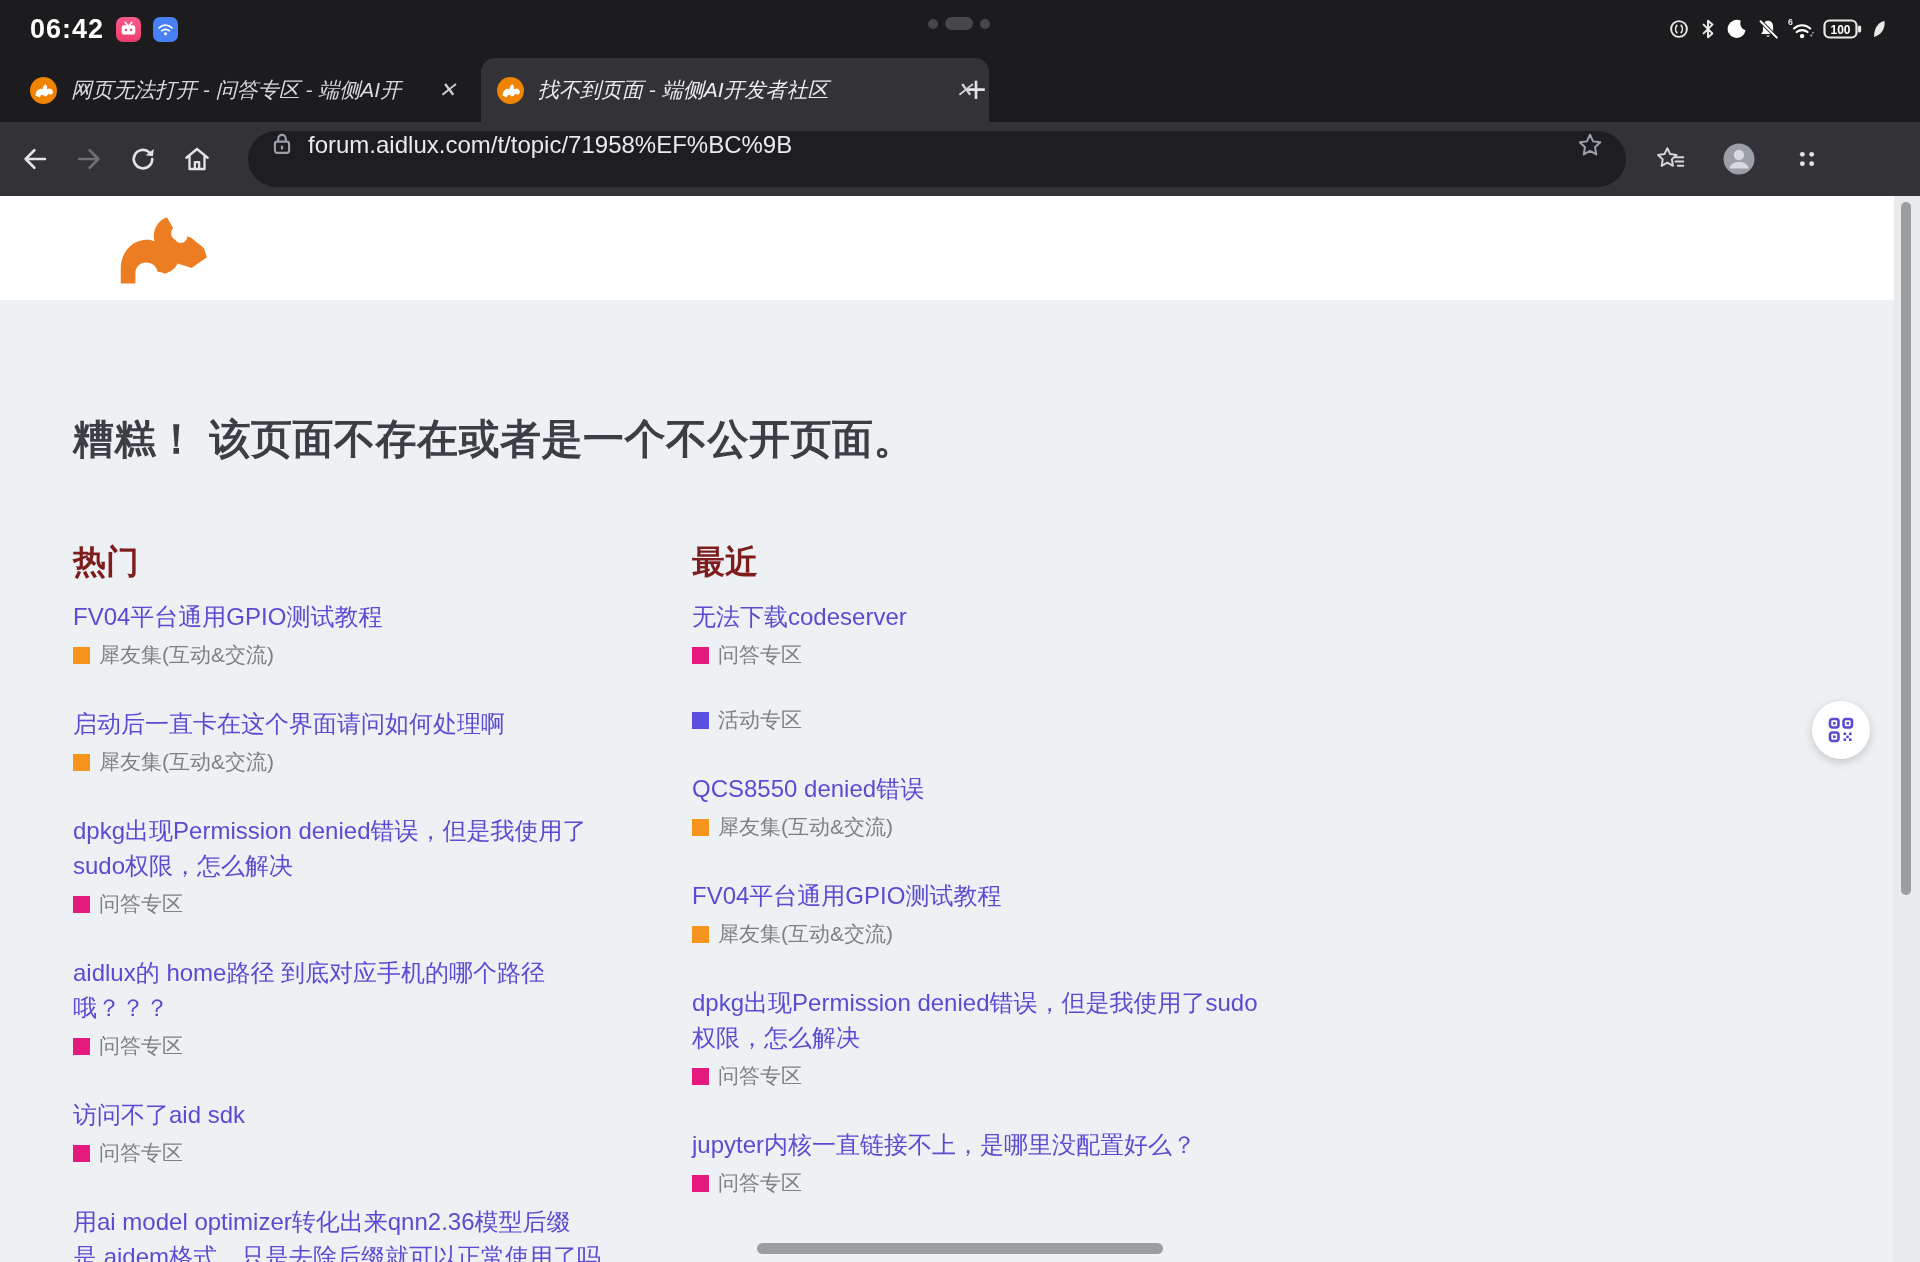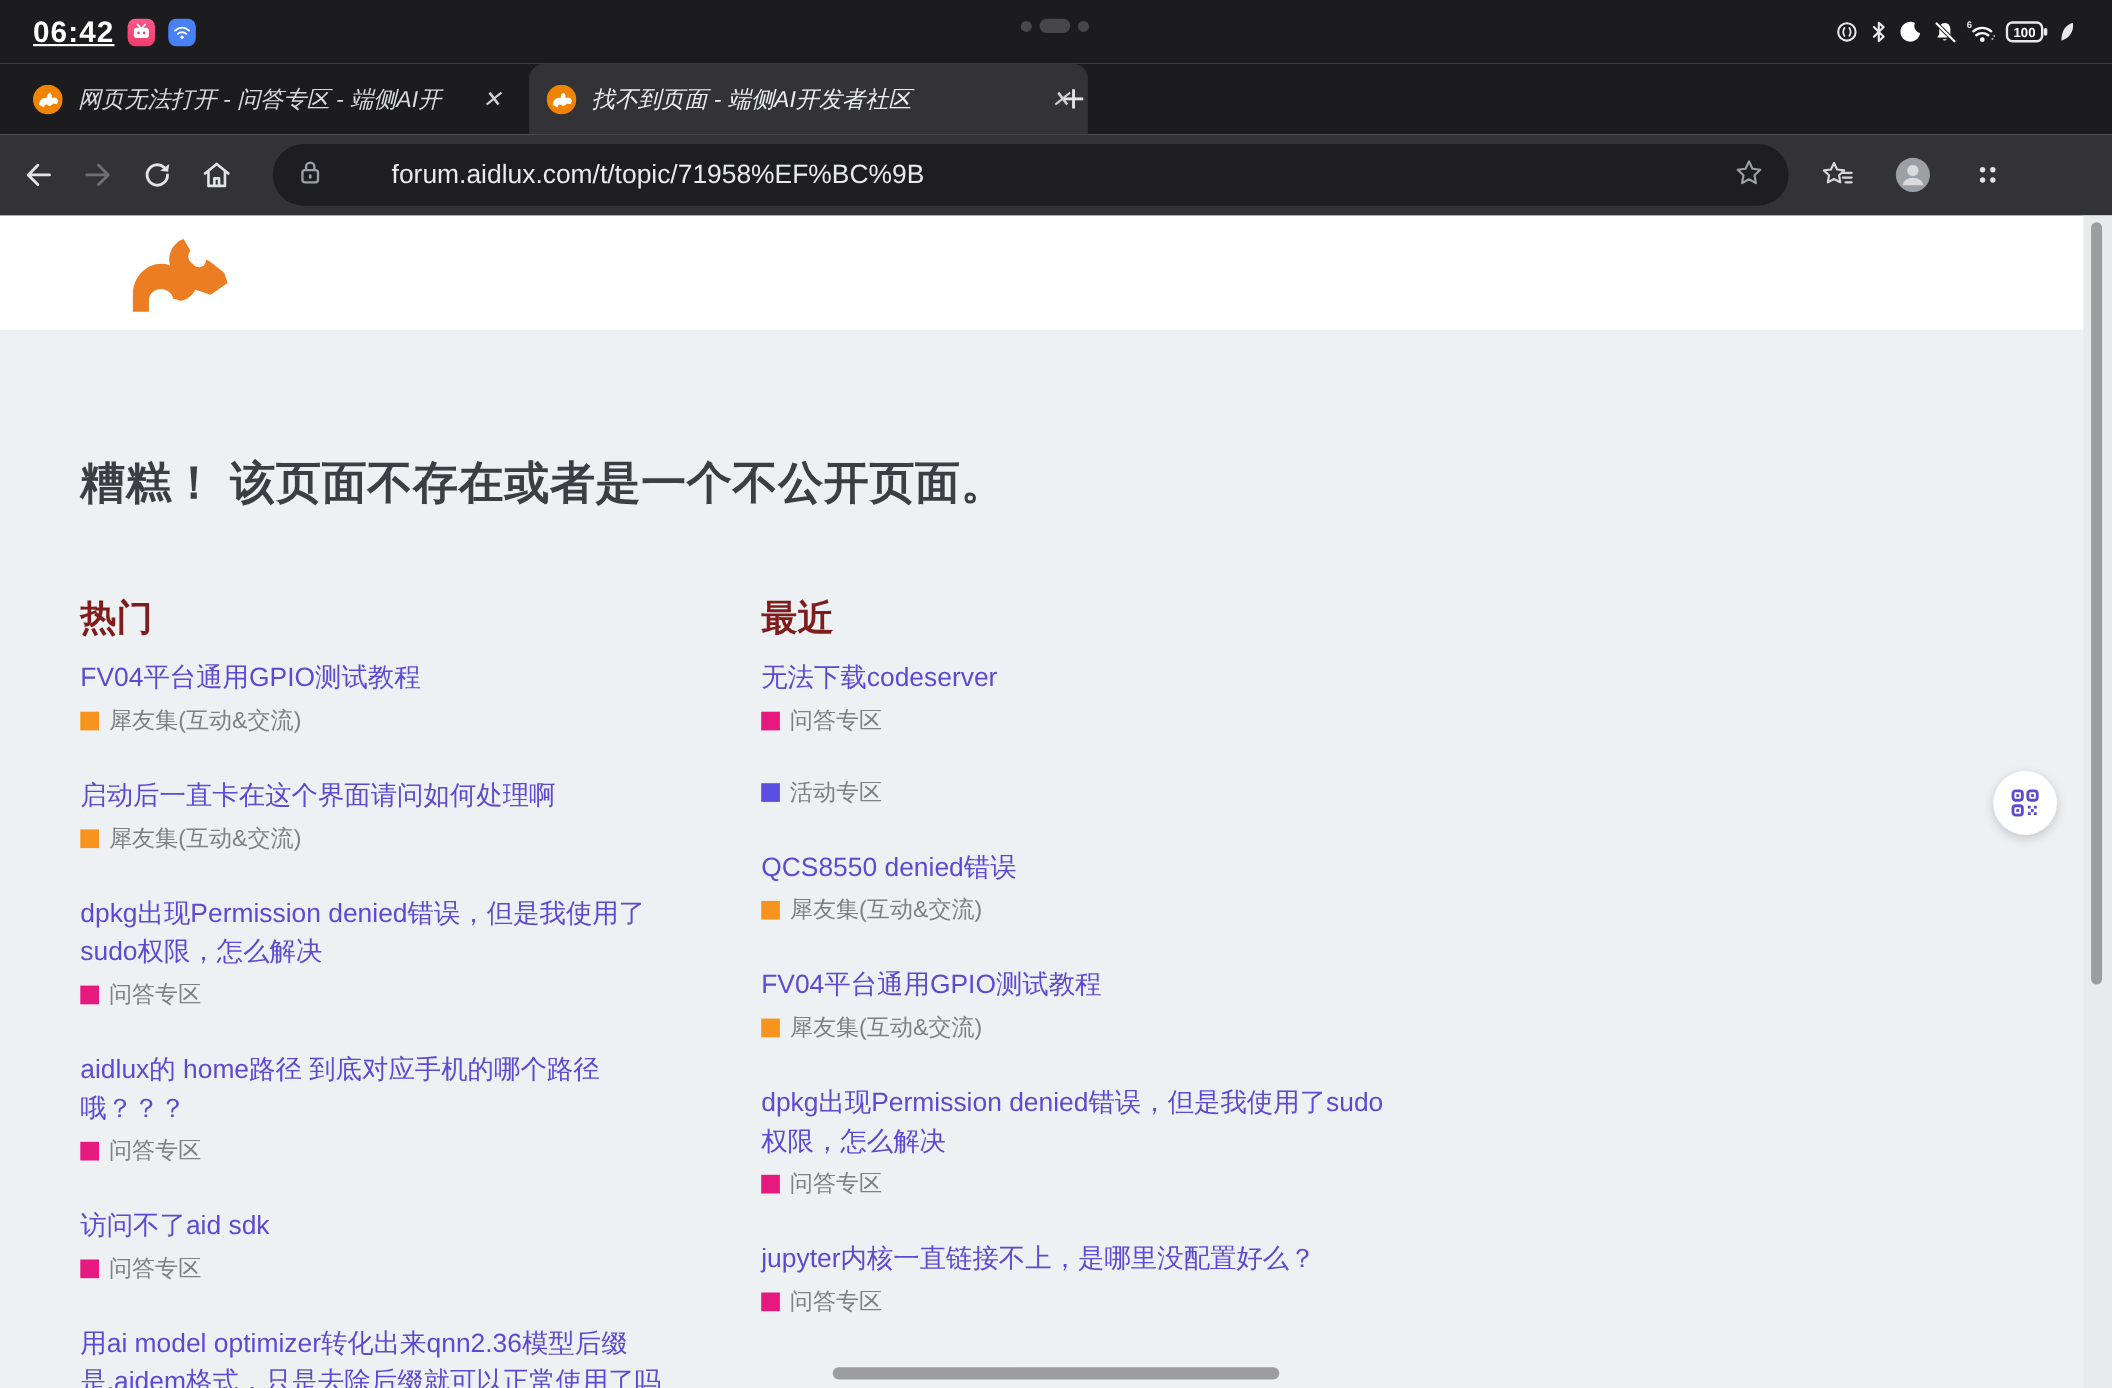--- a/index.html
+++ b/index.html
@@ -2,21 +2,21 @@
 <html><head>
 <meta charset="utf-8">
 <style>
   * { margin:0; padding:0; box-sizing:border-box; }
   html,body { width:1920px; height:1262px; overflow:hidden; }
   body { font-family:"Liberation Sans", sans-serif; background:#edf1f3; }
   .screen { position:relative; width:1920px; height:1262px; overflow:hidden; }
 
   
   .status-bar { position:absolute; top:0; left:0; width:1920px; height:58px;
-    background:#1c1c1f; display:flex; align-items:center; color:#fff;text-decoration:underline; }
+    background:#1c1c1f; display:flex; align-items:center; color:#fff; }
   .sb-left { display:flex; align-items:center; gap:12px; margin-left:30px; }
   .sb-time { font-size:27px; font-weight:bold; letter-spacing:1px; }
   .sb-badge { width:25px; height:25px; border-radius:7px; display:flex; align-items:center; justify-content:center; }
   .sb-badge.pink { background:linear-gradient(180deg,#f85a8b,#ee3d6d); }
   .sb-badge.blue { background:#4a80f5; }
   .punch { position:absolute; top:17px; left:928px; display:flex; align-items:center; gap:7px; }
   .punch .dot { width:10px; height:10px; border-radius:50%; background:#47474b; }
   .punch .pill { width:28px; height:13px; border-radius:7px; background:#47474b; }
   .sb-right { position:absolute; right:34px; top:0; height:58px; display:flex; align-items:center; gap:9px; }
   .sb-right svg { display:block; }
@@ -32,21 +32,21 @@
   .favicon { width:27px; height:27px; flex:0 0 27px; }
   .new-tab { position:absolute; left:952px; top:8px; width:48px; height:48px; display:flex;
     align-items:center; justify-content:center; color:#e4e4e6; font-size:36px; font-weight:300; }
 
   
   .toolbar { position:absolute; top:122px; left:0; width:1920px; height:74px; background:#323237;
     display:flex; align-items:center; }
   .tb-icon { width:54px; height:54px; display:flex; align-items:center; justify-content:center; }
   .tb-back { margin-left:8px; }
   .url-pill { height:56px; width:1378px; margin-left:24px; background:#1e1e22; border-radius:28px;
-    display:flex; align-items:center; padding:0 22px;gap:48px; }
+    display:flex; align-items:flex-start; padding:0 22px; }
   .url-text { color:#e8eaed; font-size:24px; margin-left:14px; white-space:nowrap; overflow:hidden; flex:1; }
   .pill-star { margin-left:auto; }
   .tb-right { display:flex; align-items:center; gap:14px; margin-left:18px; }
 
   
   .site-header { position:absolute; top:196px; left:0; width:1920px; height:104px; background:#ffffff;
     display:flex; align-items:center; }
   .logo { margin-left:110px; }
 
   

